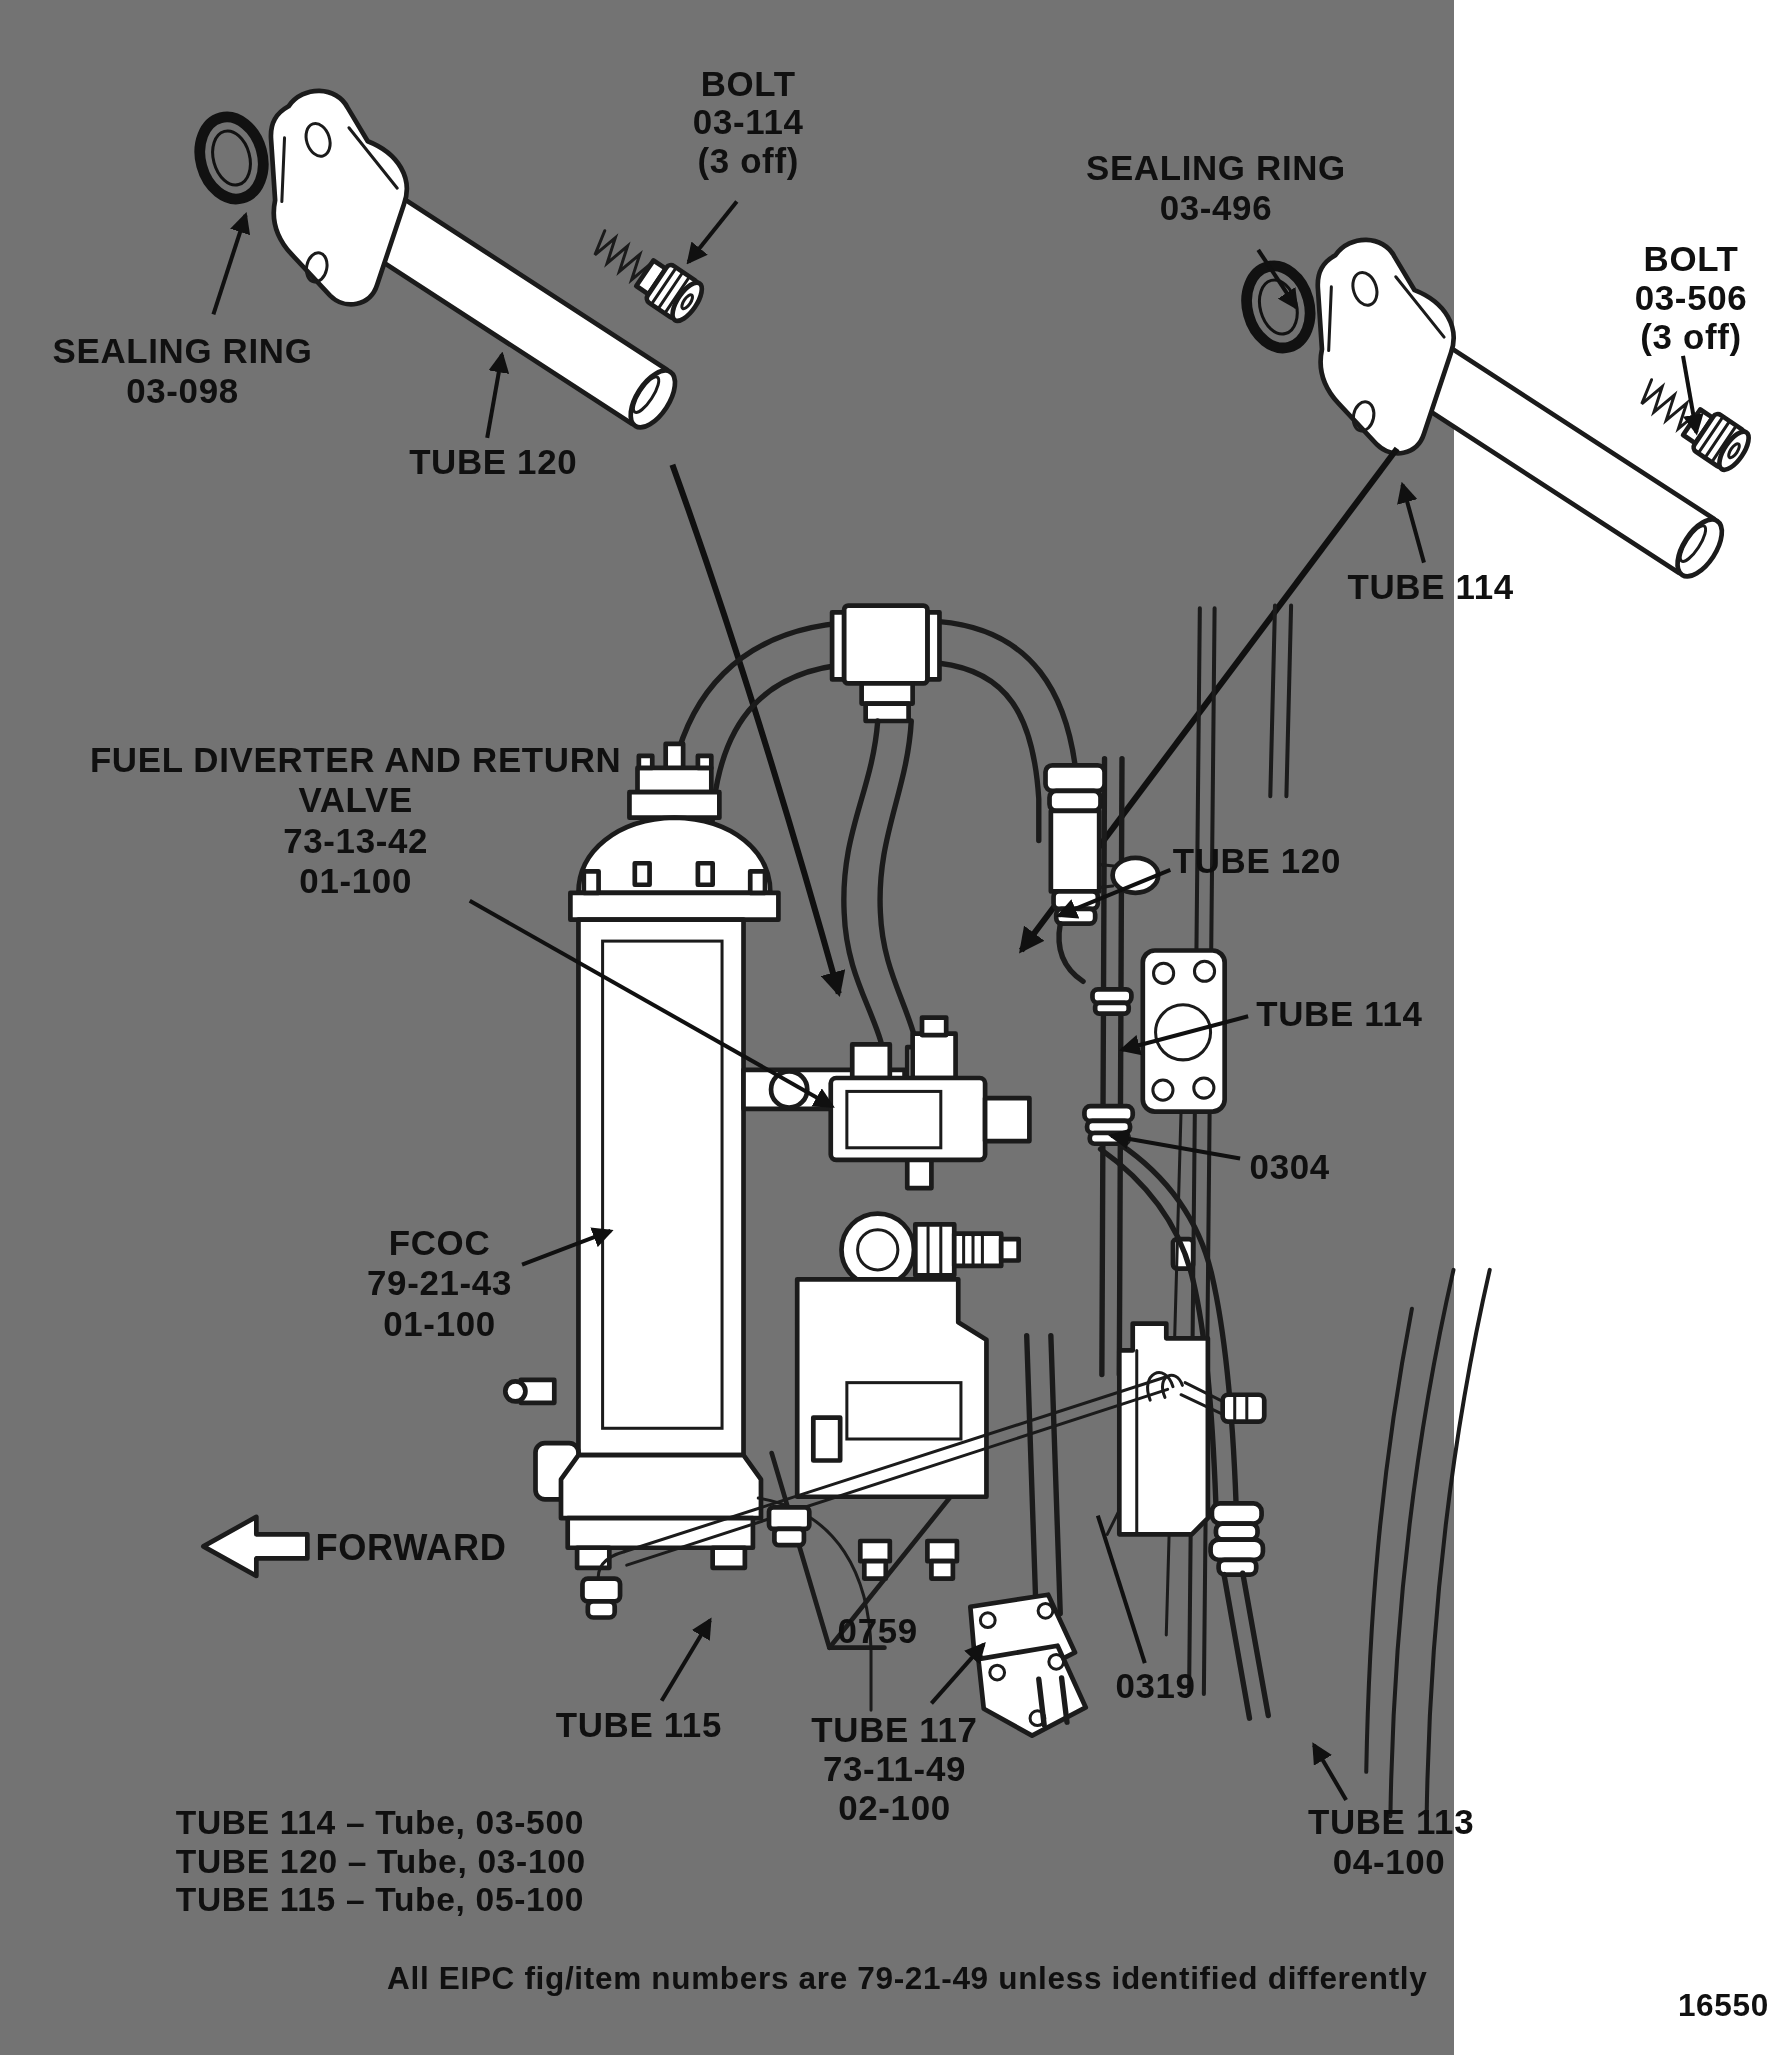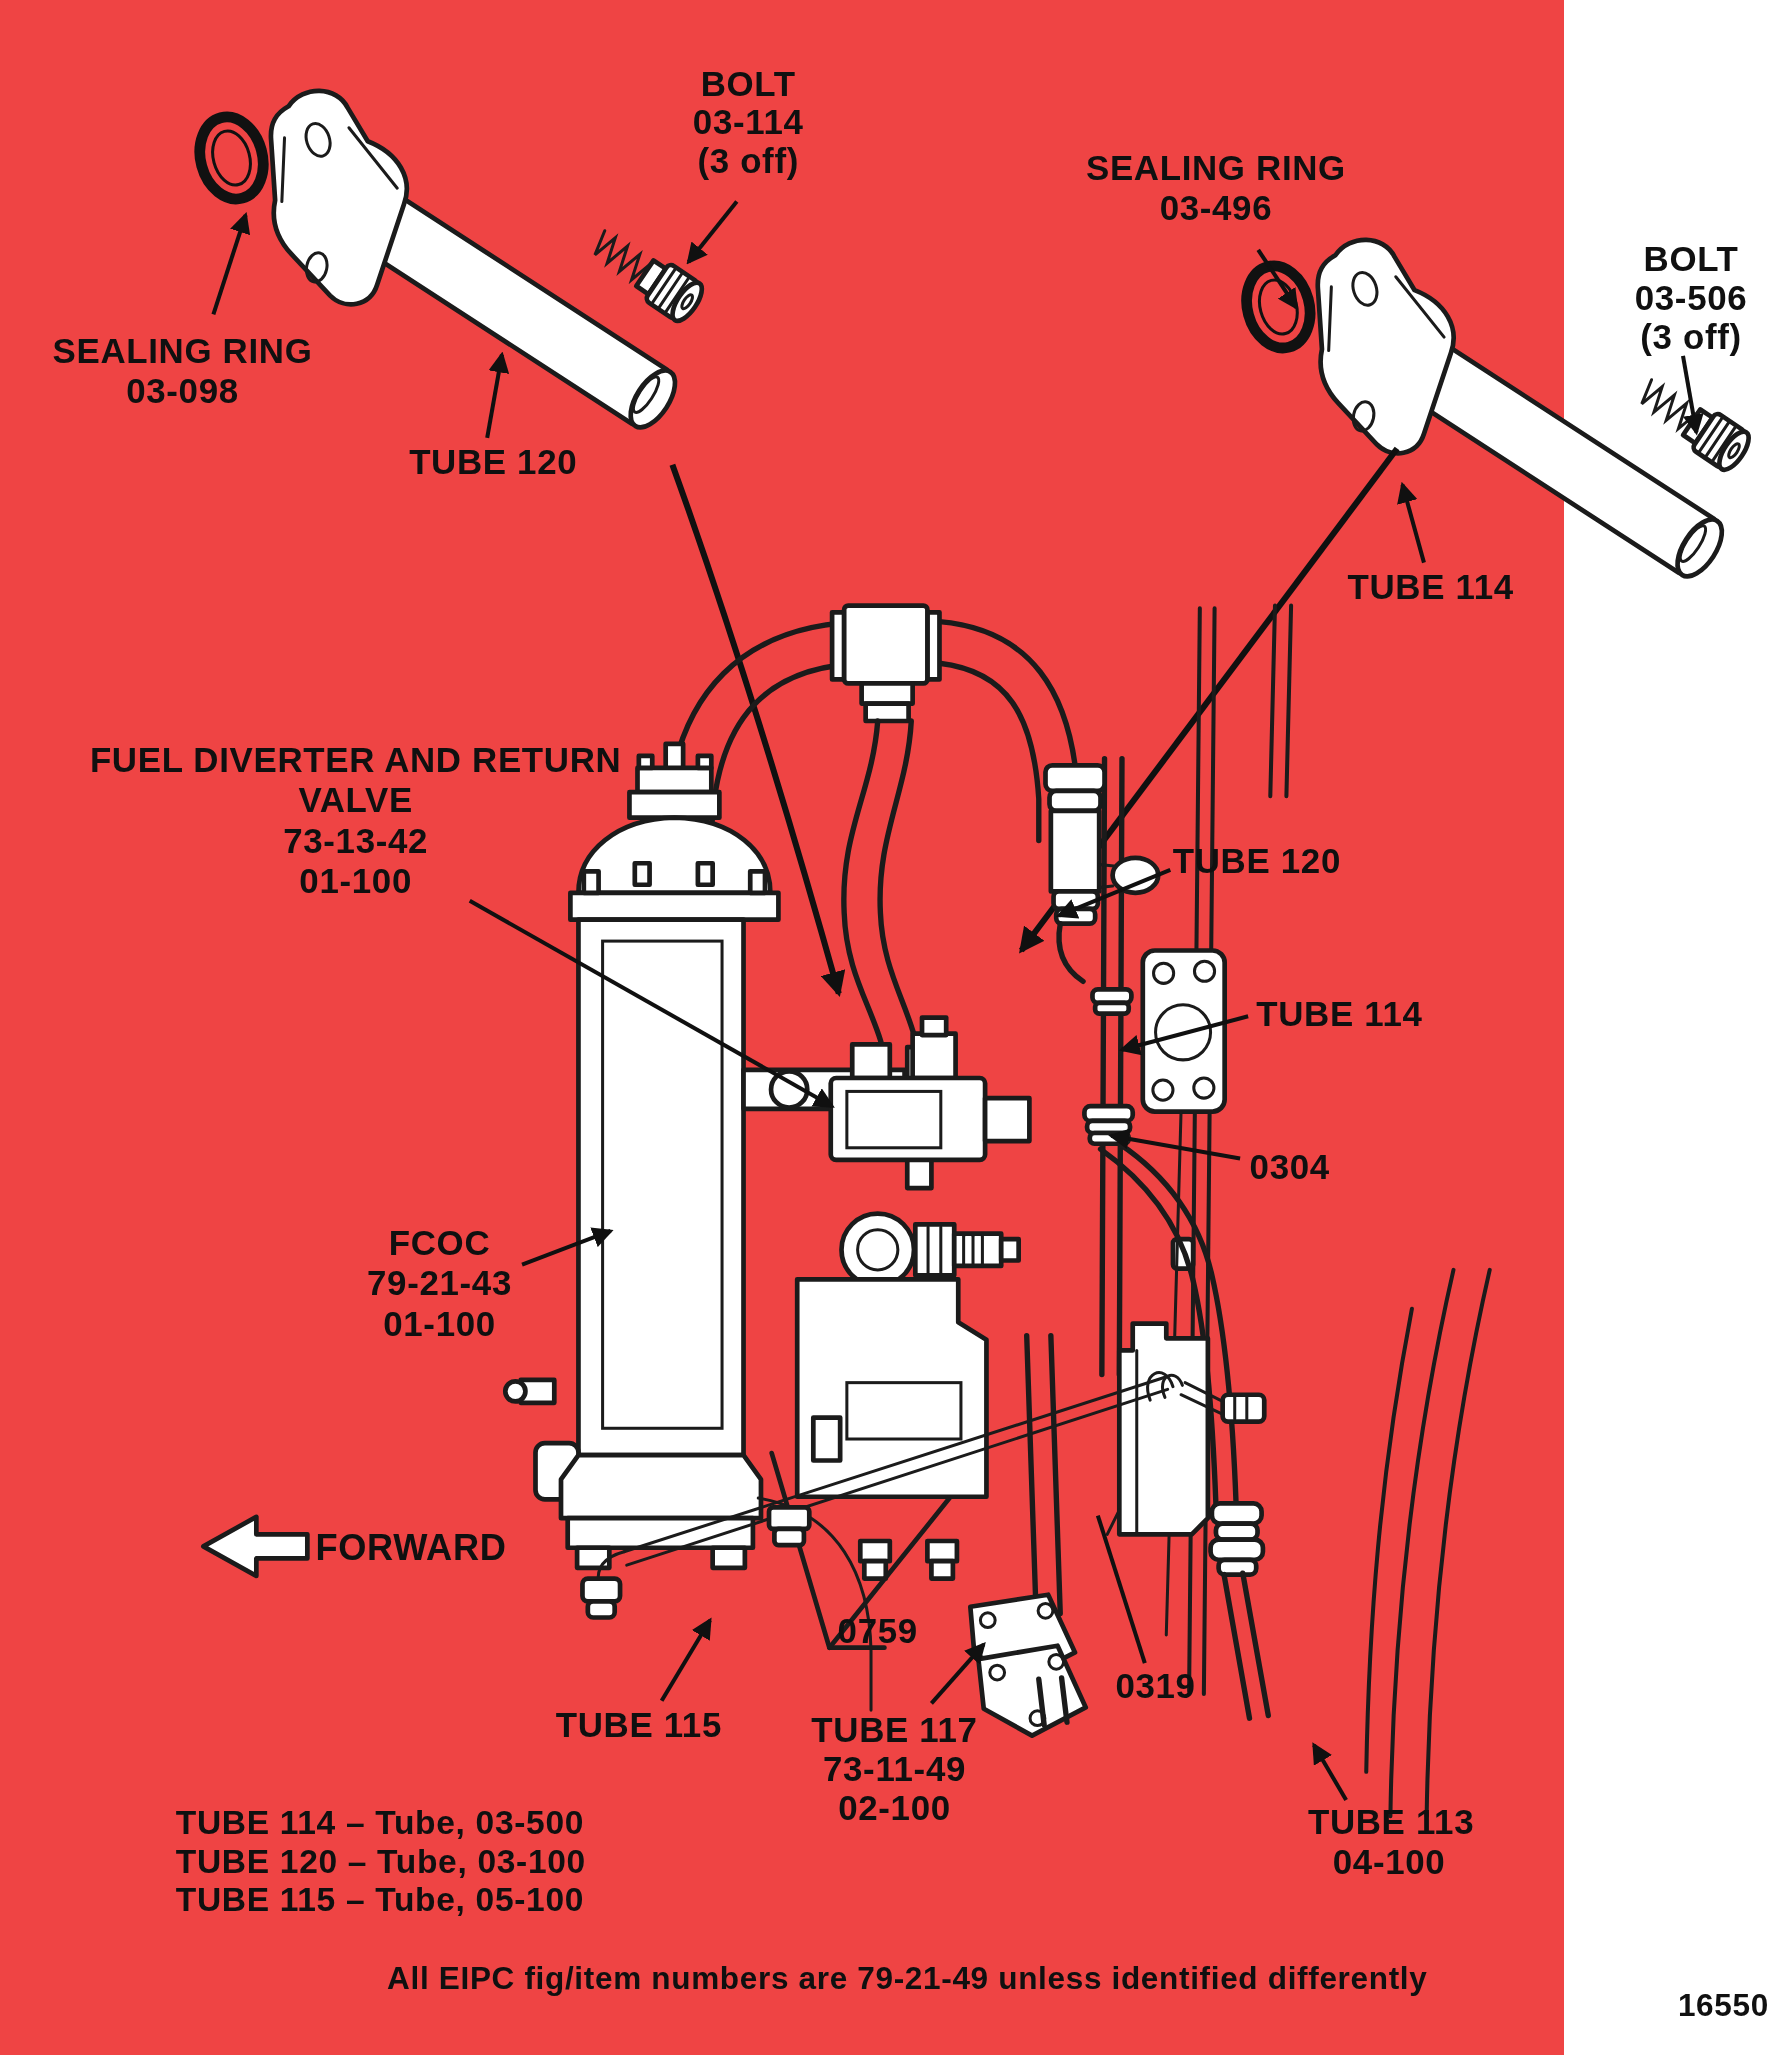--- a/index.html
+++ b/index.html
@@ -1,18 +1,18 @@
 <!DOCTYPE html>
 <html style="font-size:10.7px"><head>
 <meta charset="utf-8">
 <style>
   html,body{margin:0;padding:0;background:#ffffff;}
   .page{
-    width:1564px;height:2056px;position:relative;
-    background:#ef4444;
+    width:1454px;height:2056px;position:relative;
+    background:#737373;
     font-family:"Liberation Sans", sans-serif;
   }
   svg{display:block;}
   text{
     fill:#101010;
     font-family:"Liberation Sans", sans-serif;
     font-weight:600;
     letter-spacing:1px;
   }
   .lbl{font-size:52px;}

